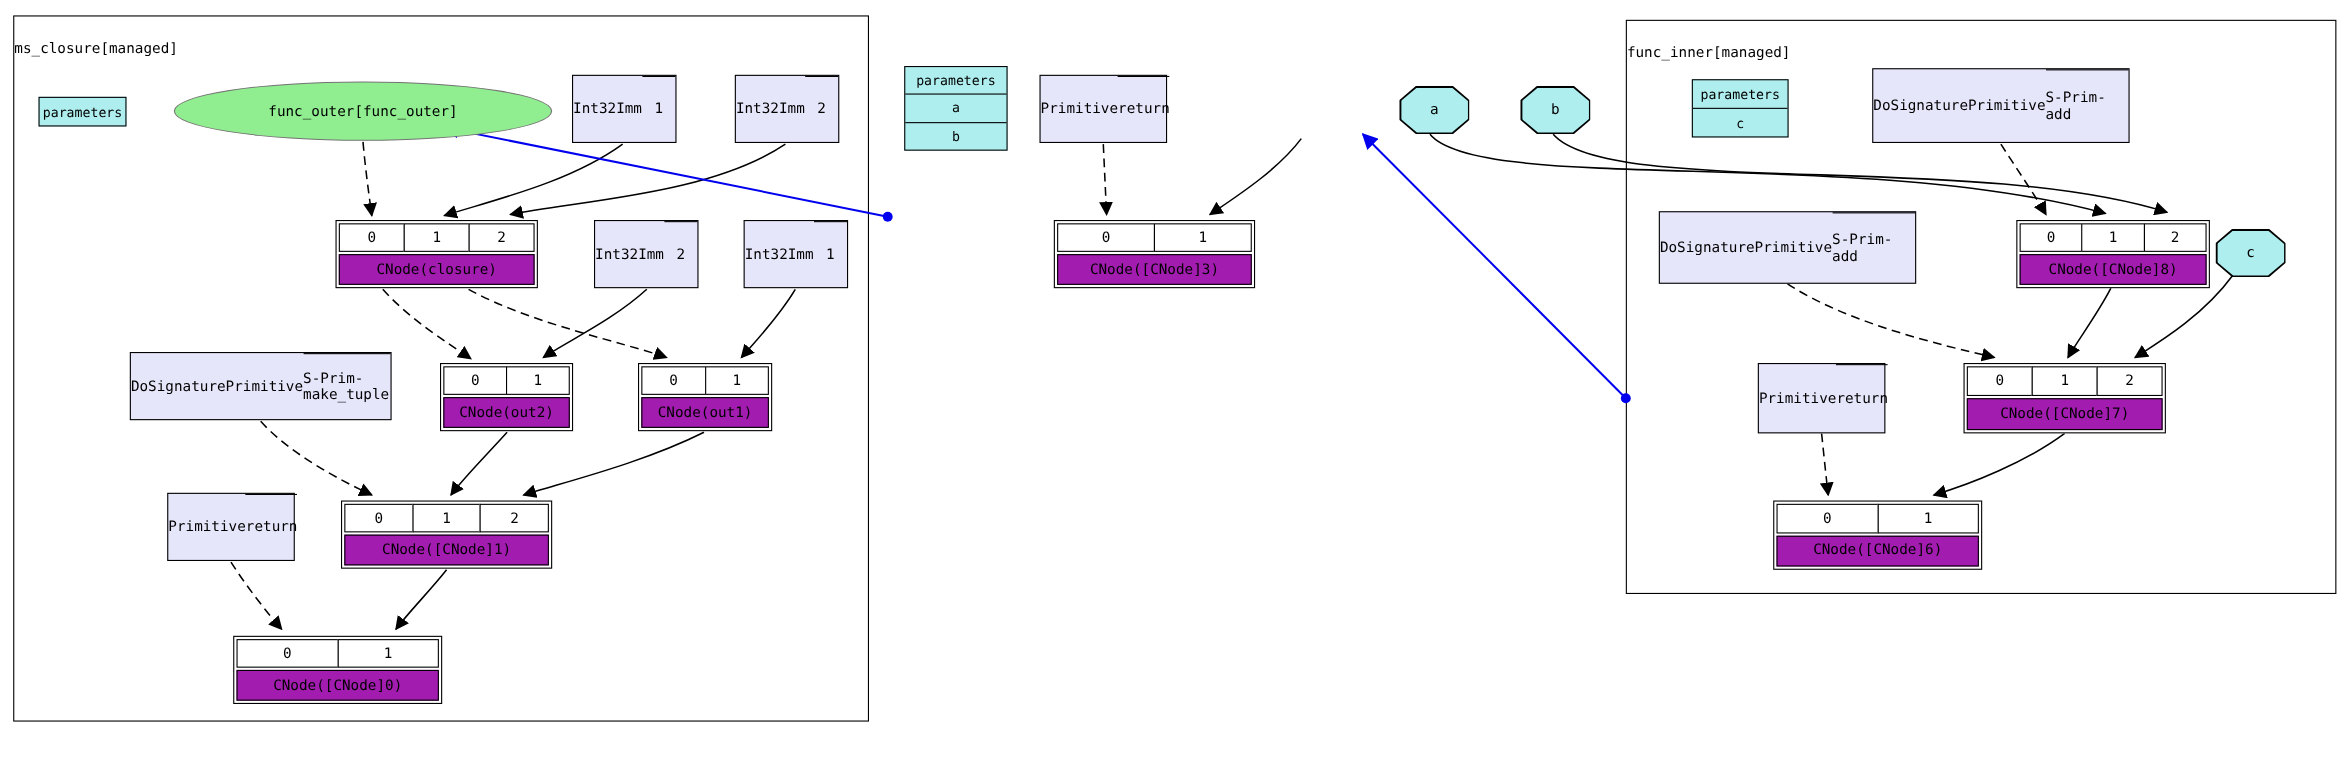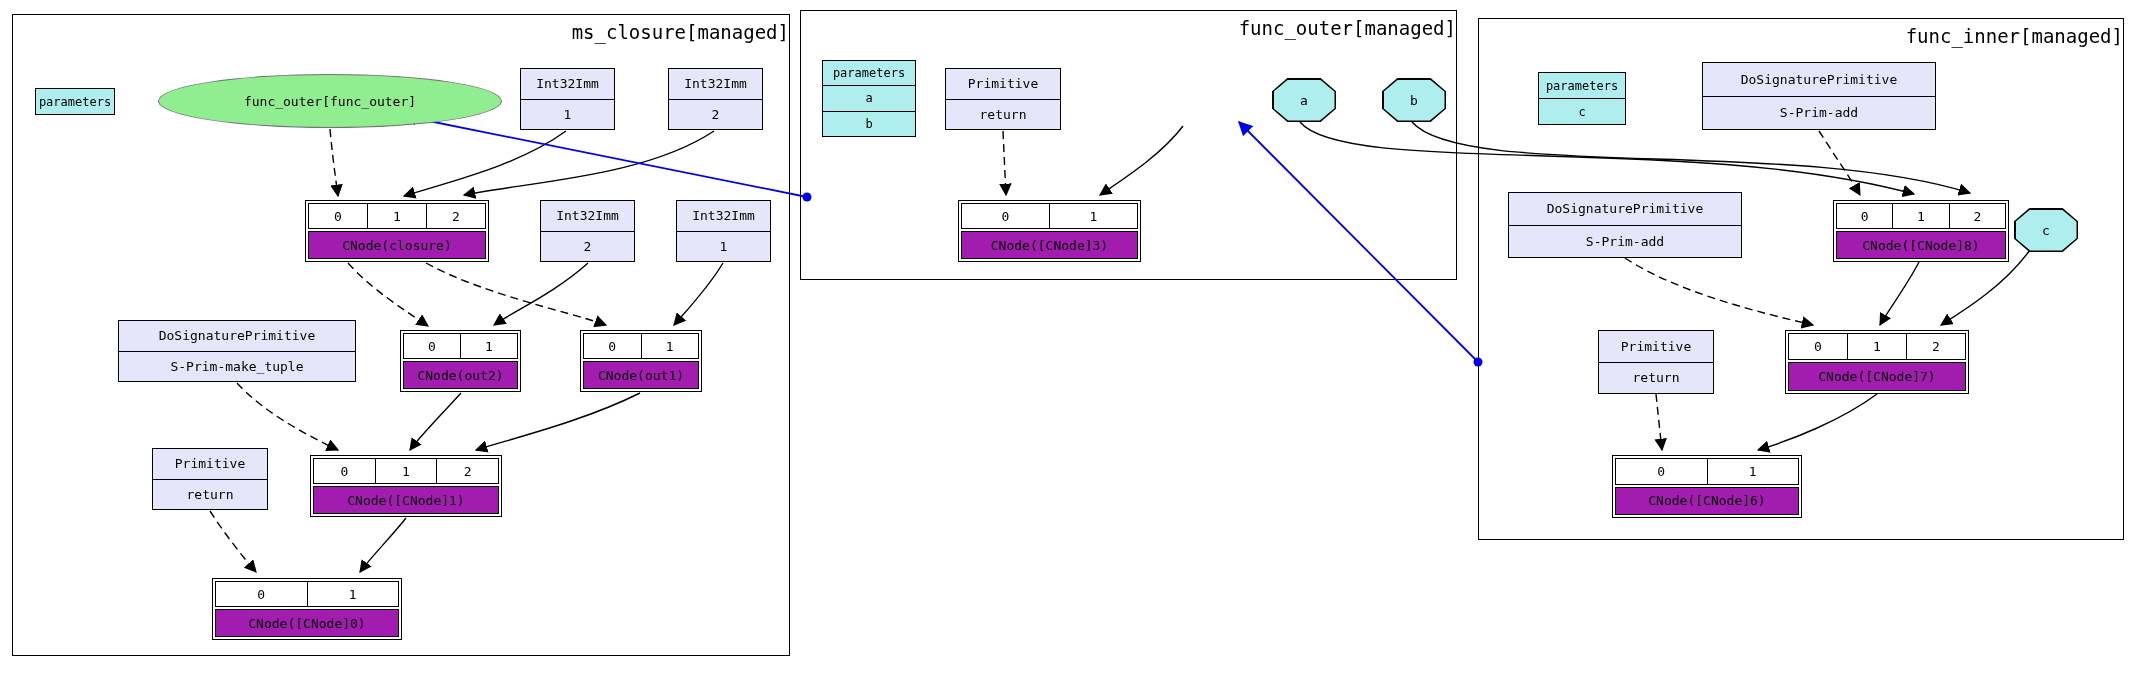--- a/index.html
+++ b/index.html
@@ -1,34 +1,34 @@
 <!DOCTYPE html>
 <html><head>
 <meta charset="utf-8">
 <style>
   html,body { margin:0; padding:0; background:#ffffff; }
   body { font-family:"DejaVu Sans Mono", monospace; font-size:13px; color:#000; }
   #canvas { position:relative; width:2132px; height:688px; background:#fff; overflow:hidden; }
 
   .cluster { position:absolute; border:1px solid #000; background:#fff; z-index:0; box-sizing:border-box; }
-  .cluster-title { position:absolute; left:0; right:0; top:6px; text-align:right; font-size:19px; }
+  .cluster-title { position:absolute; left:0; right:0; top:22px; text-align:left; font-size:13px; }
 
   #edges { position:absolute; left:0; top:0; z-index:1; pointer-events:none; }
 
   .node { position:absolute; box-sizing:border-box; z-index:2; }
 
   .pbox { border:1px solid #000; background:#AFEEEE; display:flex; align-items:center; justify-content:center; font-size:12px; }
 
   .ptable { border:1px solid #000; background:#AFEEEE; display:flex; flex-direction:column; }
   .ptable > div { flex:1; display:flex; align-items:center; justify-content:center; font-size:12px; }
   .ptable .prow { border-top:1px solid #000; }
 
   .ellipse { border:1px solid #737373; border-radius:50%; background:#90EE90; display:flex; align-items:center; justify-content:center; }
 
-  .box2 { border:1px solid #000; background:#E6E6FA; display:flex; flex-direction:column; }
+  .box2 { border:1px solid #000; background:#E6E6FA; display:flex; flex-direction:row; }
   .box2 > div { flex:1; display:flex; align-items:center; justify-content:center; }
   .box2 .r2 { border-top:1px solid #000; }
 
   .record { border:1.5px solid #000; background:#fff; padding:2px; display:flex; flex-direction:column; gap:2px; }
   .record .ports { display:flex; flex:1; }
   .record .ports span { flex:1; border:1px solid #000; margin-left:-1px; display:flex; align-items:center; justify-content:center; background:#fff; }
   .record .ports span:first-child { margin-left:0; }
   .record .rlabel { flex:1; border:1px solid #000; background:#a21caf; display:flex; align-items:center; justify-content:center; white-space:nowrap; }
 
   .oct { }
@@ -38,23 +38,20 @@
     clip-path:polygon(24% 0,76% 0,100% 30%,100% 70%,76% 100%,24% 100%,0 70%,0 30%); }
   .o-label { position:absolute; inset:0; display:flex; align-items:center; justify-content:center; }
 </style>
 </head>
 <body>
 
 <div id="canvas">
 
   <div class="cluster" style="left:12px;top:14px;width:778px;height:642px;">
     <div class="cluster-title">ms_closure[managed]</div>
-  </div>
-  <div class="cluster" style="left:800px;top:10px;width:657px;height:270px;">
-    <div class="cluster-title">func_outer[managed]</div>
   </div>
   <div class="cluster" style="left:1478px;top:18px;width:646px;height:522px;">
     <div class="cluster-title">func_inner[managed]</div>
   </div>
 
   <svg id="edges" width="2132" height="688" viewBox="0 0 2132 688">
     <defs>
       <marker id="ah" viewBox="0 0 10 10" refX="9" refY="5" markerWidth="9" markerHeight="9" orient="auto">
         <path d="M0,0 L10,5 L0,10 z" fill="#000"></path>
       </marker>

